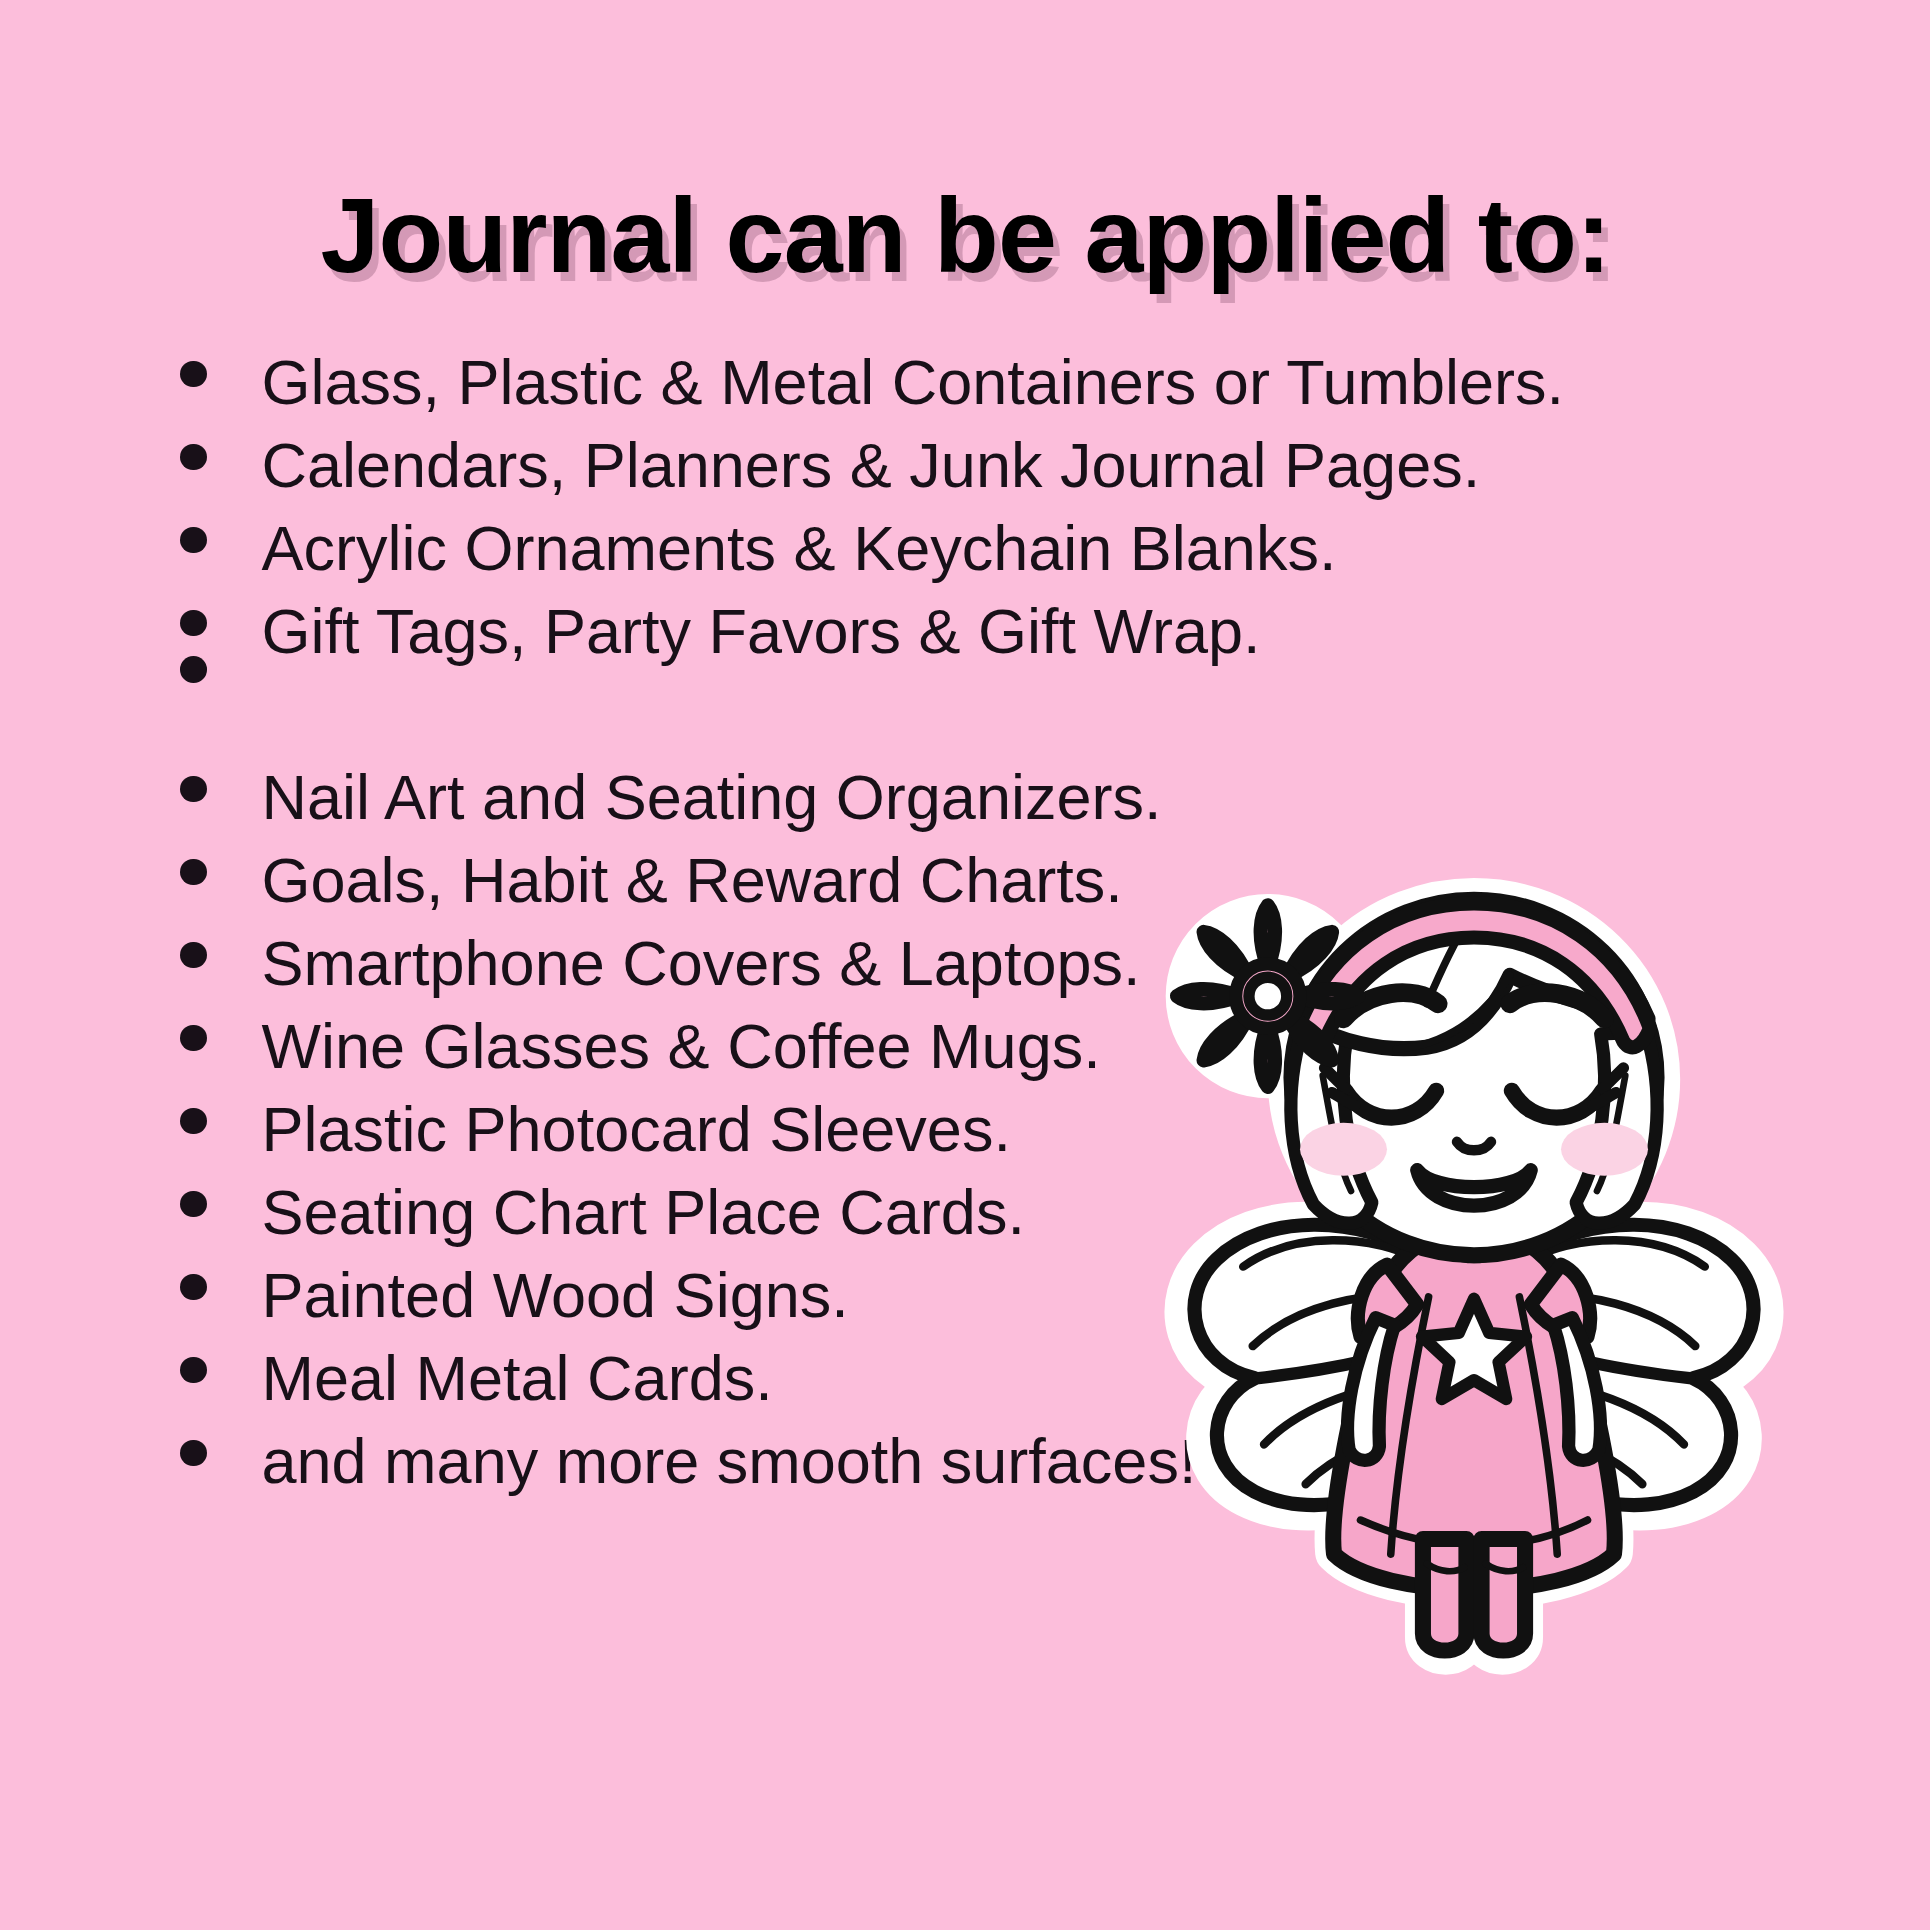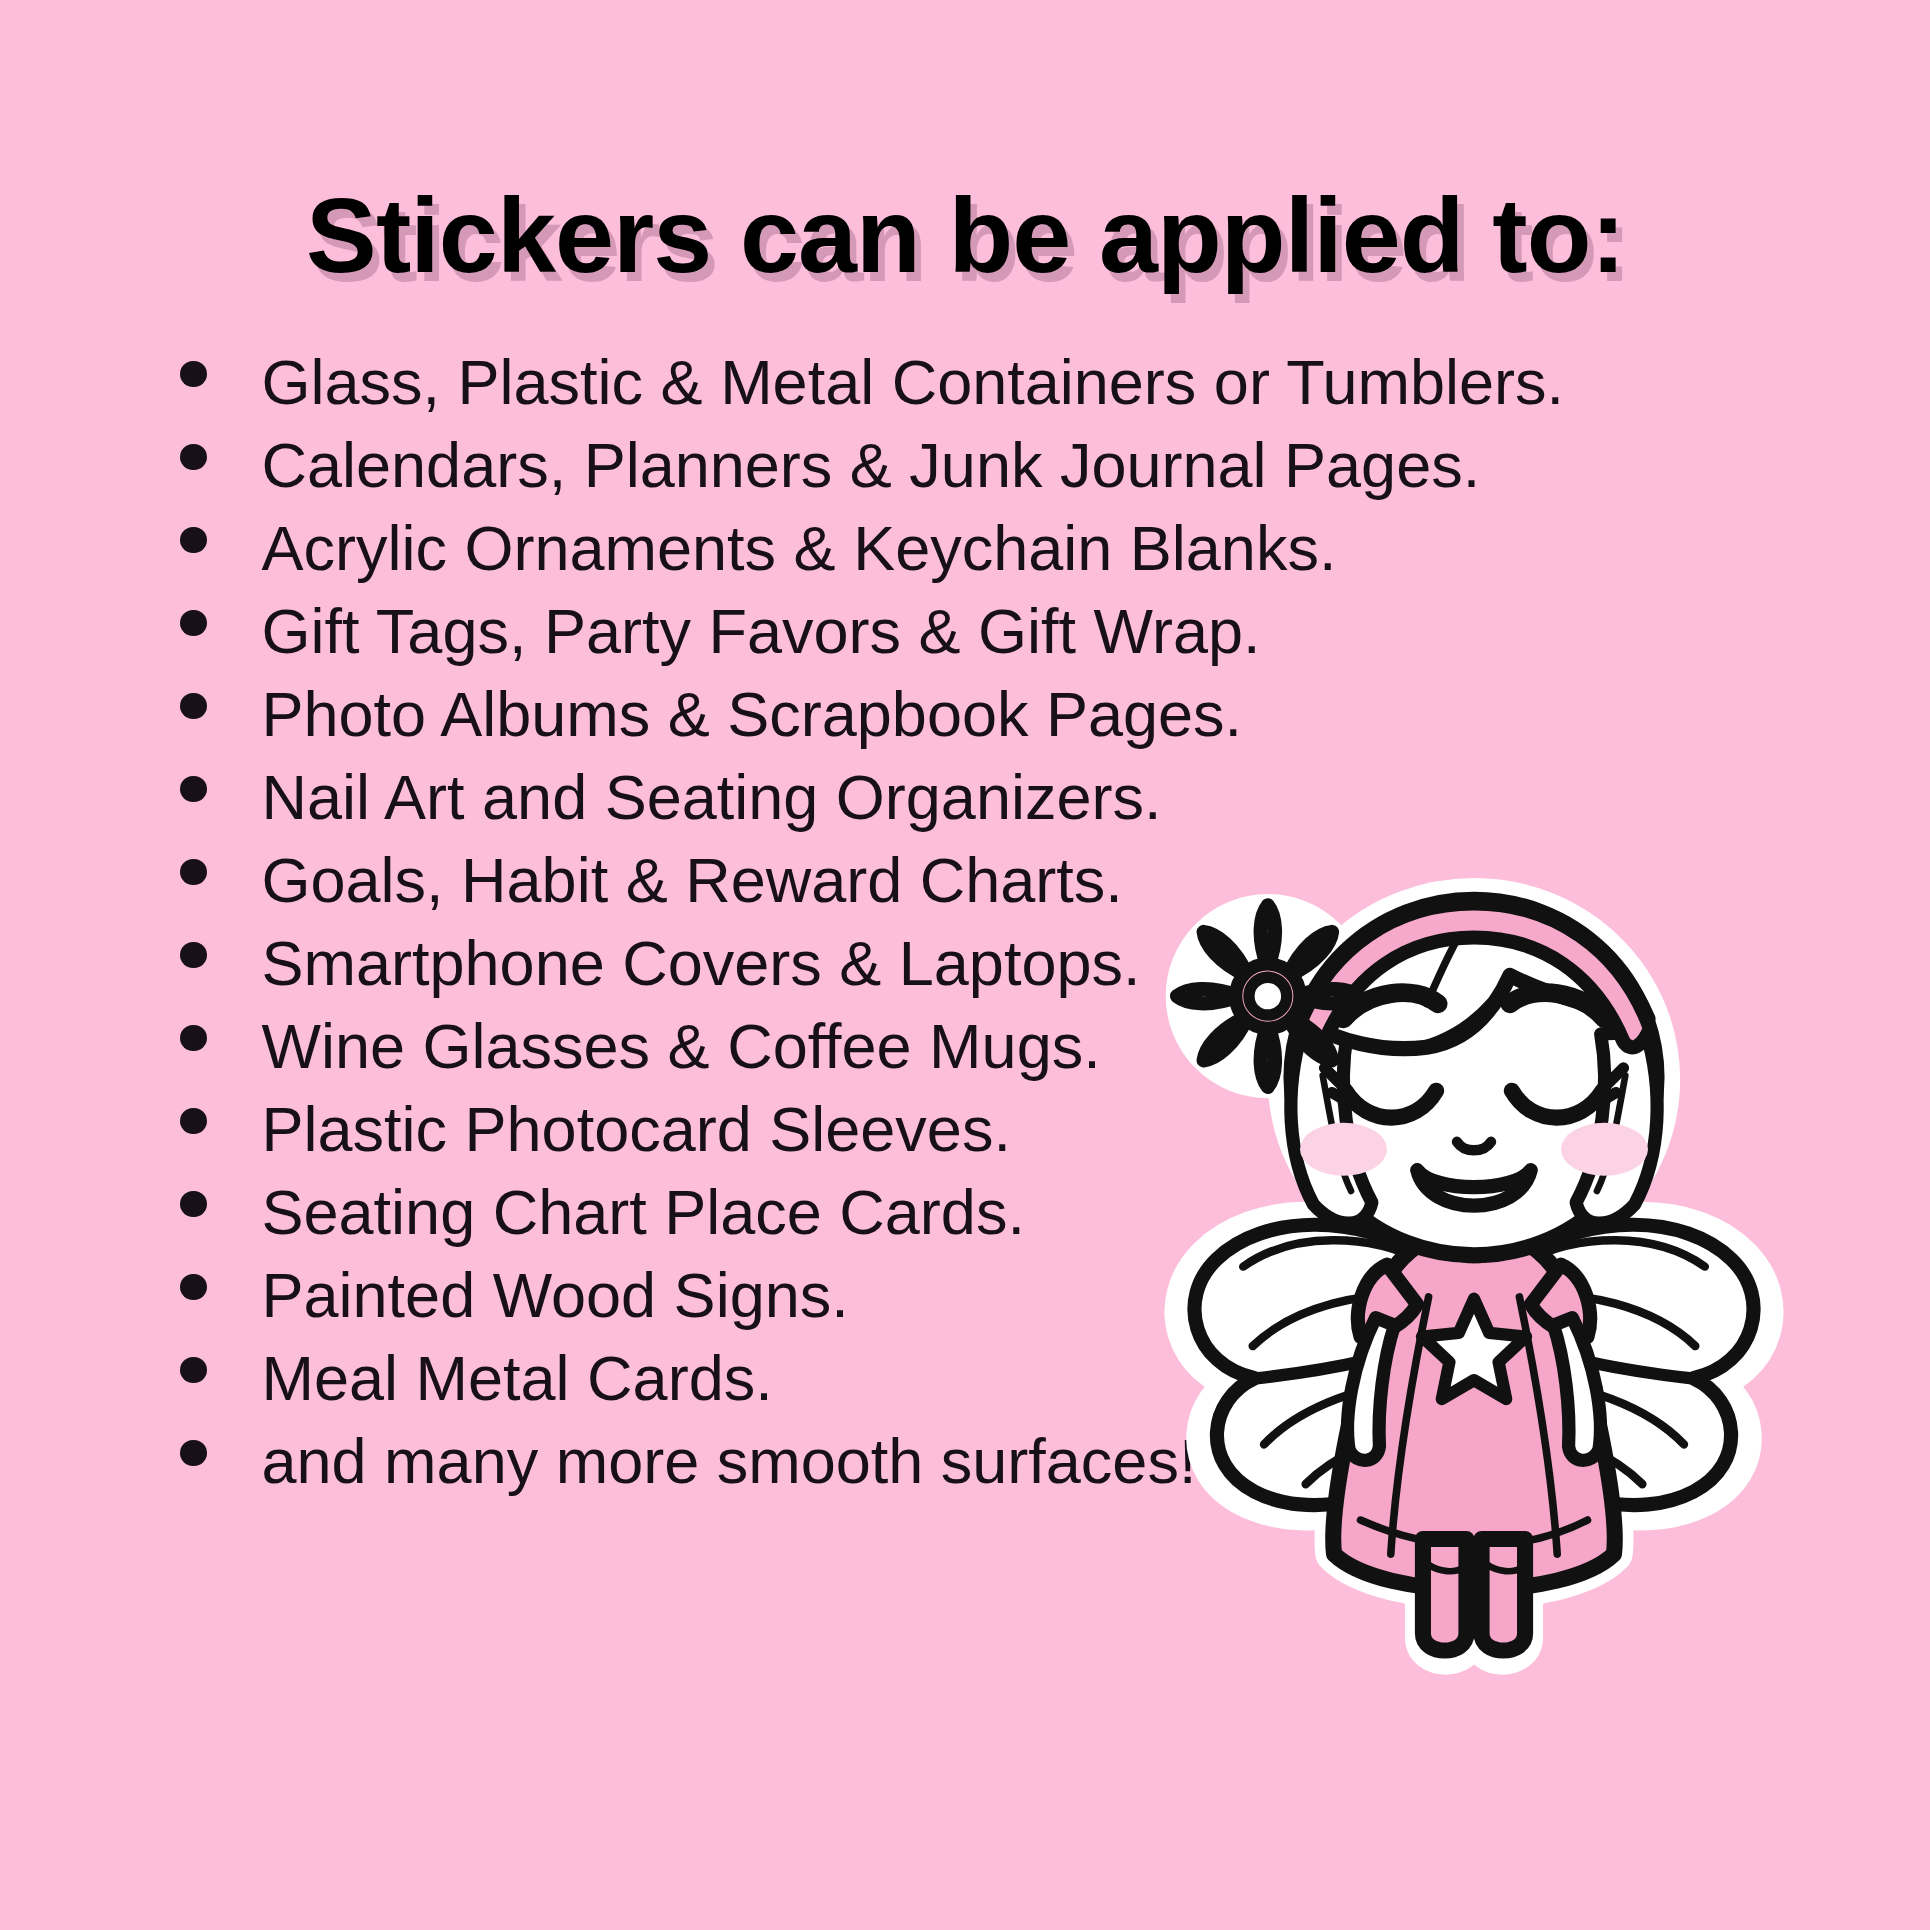--- a/index.html
+++ b/index.html
@@ -86,21 +86,21 @@
     height:833px;
     pointer-events:none;
   }
   .fairy svg { display:block; width:100%; height:100%; }
 </style>
 </head>
 <body style="background: rgb(252, 190, 219);">
 
 <div id="poster" style="background: rgb(252, 190, 219);">
 
-  <div class="title">Stickers can be applied to:</div>
+  <div class="title">Journal can be applied to:</div>
 
   <ul class="list">
 
     <li class="list-item">
       <span class="bullet"></span>
       <span class="item-label">Glass, Plastic &amp; Metal Containers or Tumblers.</span>
     </li>
 
     <li class="list-item">
       <span class="bullet"></span>
@@ -112,21 +112,20 @@
       <span class="item-label">Acrylic Ornaments &amp; Keychain Blanks.</span>
     </li>
 
     <li class="list-item">
       <span class="bullet"></span>
       <span class="item-label">Gift Tags, Party Favors &amp; Gift Wrap.</span>
     </li>
 
     <li class="list-item">
       <span class="bullet"></span>
-      <span class="item-label">Photo Albums &amp; Scrapbook Pages.</span>
     </li>
 
 
     <li class="list-item">
       <span class="bullet"></span>
       <span class="item-label">Nail Art and Seating Organizers.</span>
     </li>
 
     <li class="list-item">
       <span class="bullet"></span>

